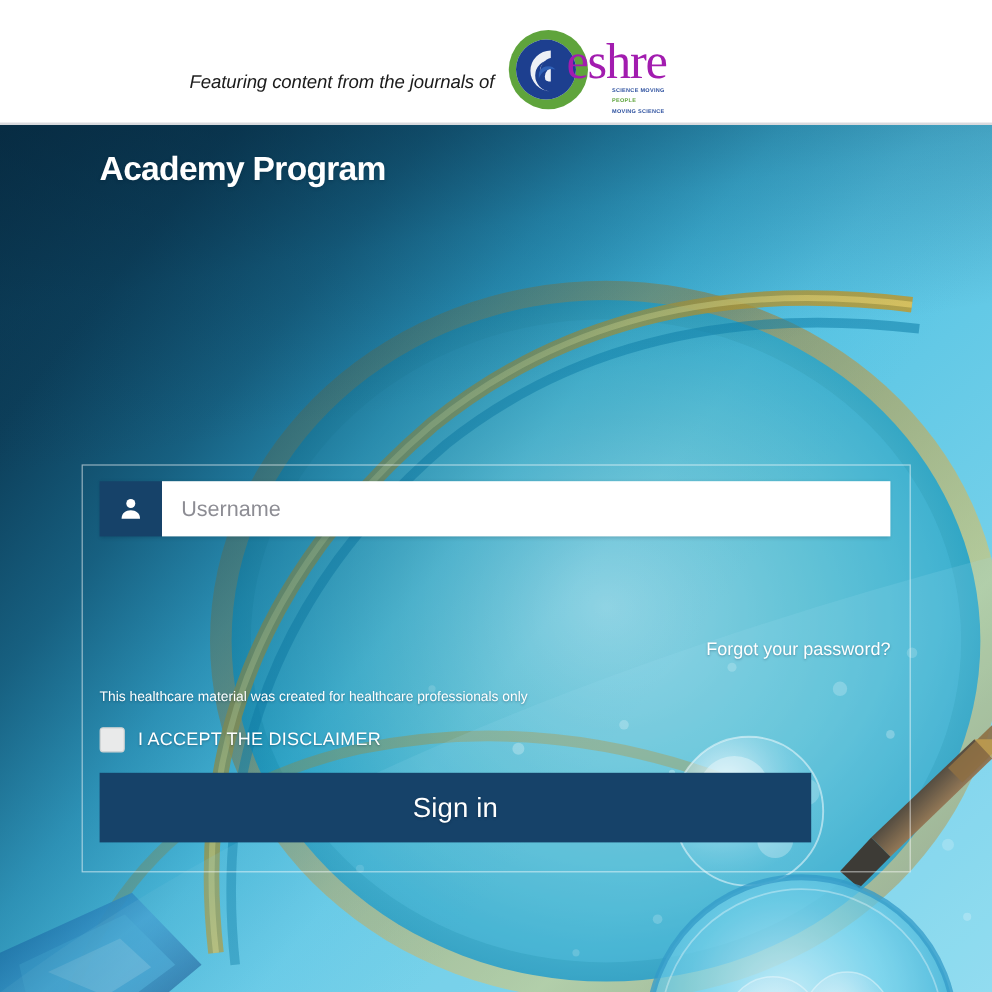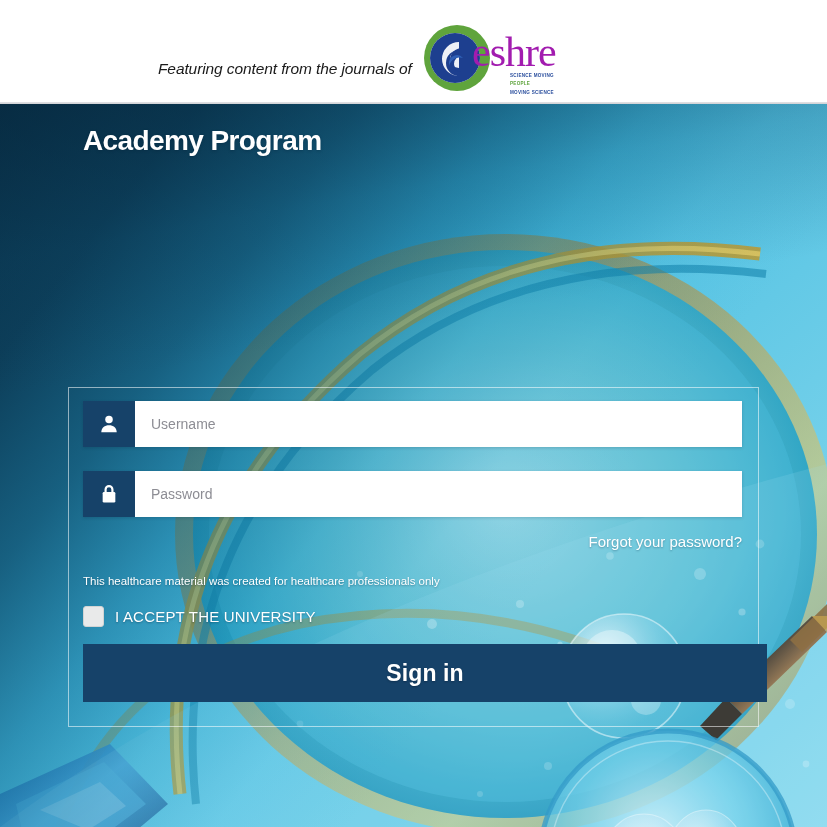--- a/index.html
+++ b/index.html
@@ -231,21 +231,21 @@
     align-items: center;
     justify-content: center;
   }
   .field-input {
     flex: 1 1 auto;
     background: #ffffff;
     border: none;
     outline: none;
     padding: 0 16px;
     font-family: "Liberation Sans", sans-serif;
-    font-size: 14px;
+    font-size: 18px;
     color: #0369a1;
   }
   .field-input::placeholder {
     color: #8d8d94;
     opacity: 1;
   }
 
   .forgot-link {
     position: absolute;
     right: 0;
@@ -289,29 +289,29 @@
     color: #ffffff;
     letter-spacing: 0.2px;
     text-shadow: 0 1px 2px rgba(0,40,65,0.40);
     white-space: nowrap;
   }
 
   .signin-button {
     position: absolute;
     left: 0;
     top: 243px;
-    width: 684px;
+    width: 593px;
     height: 58px;
     background: #164269;
     border: none;
     outline: none;
     cursor: pointer;
     font-family: "Liberation Sans", sans-serif;
     font-size: 23px;
-    font-weight: 700;
+    font-weight: 400;
     color: #ffffff;
     letter-spacing: 0.1px;
     text-shadow: 0 1px 2px rgba(0,20,40,0.35);
   }
 </style>
 </head>
 <body>
 
 <div class="page">
 
@@ -475,35 +475,26 @@
       <div class="field-row">
         <div class="field-icon">
           <svg width="22" height="22" viewBox="0 0 24 24" fill="#ffffff">
             <circle cx="12" cy="7.2" r="4.1"></circle>
             <path d="M3.6 21 c0-4.9 3.8-7.6 8.4-7.6 s8.4 2.7 8.4 7.6 z"></path>
           </svg>
         </div>
         <input class="field-input" type="text" placeholder="Username" style="">
       </div>
 
-      <div class="field-row">
-        <div class="field-icon">
-          <svg width="20" height="22" viewBox="0 0 24 26" fill="#ffffff">
-            <path d="M6.6 11 V7.6 a5.4 5.4 0 0 1 10.8 0 V11 h-2.6 V7.6 a2.8 2.8 0 0 0 -5.6 0 V11 z"></path>
-            <rect x="4.4" y="10.6" width="15.2" height="12.6" rx="1.6"></rect>
-          </svg>
-        </div>
-        <input class="field-input" type="password" placeholder="Password" style="">
-      </div>
 
       <a class="forgot-link" href="#">Forgot your password?</a>
 
       <div class="disclaimer-text">This healthcare material was created for healthcare professionals only</div>
 
       <div class="accept-row">
         <div class="accept-box"></div>
-        <span class="accept-label">I ACCEPT THE UNIVERSITY</span>
+        <span class="accept-label">I ACCEPT THE DISCLAIMER</span>
       </div>
 
       <button class="signin-button">Sign in</button>
     </div>
   </div>
 </div>
 
 </body></html>

